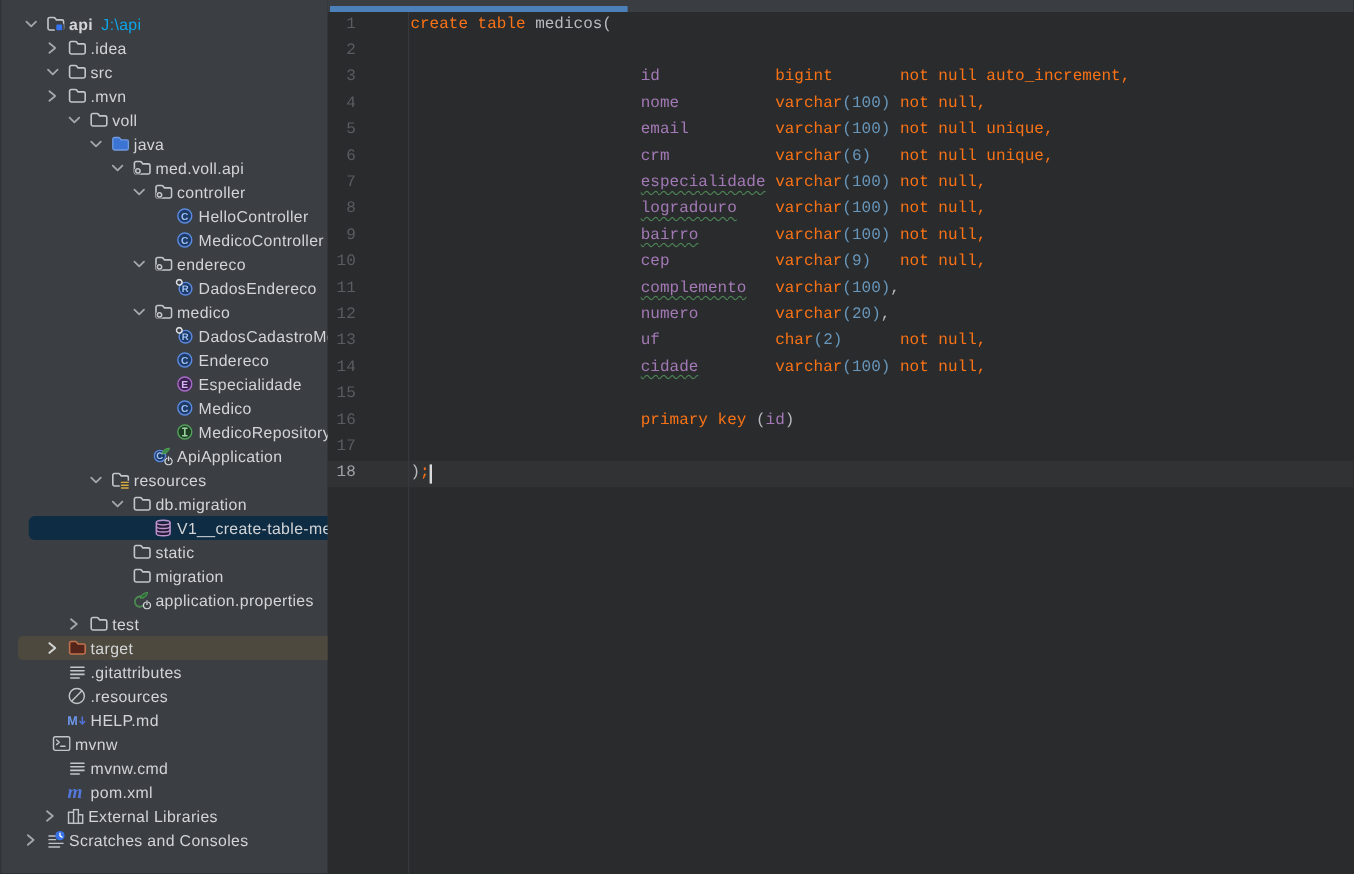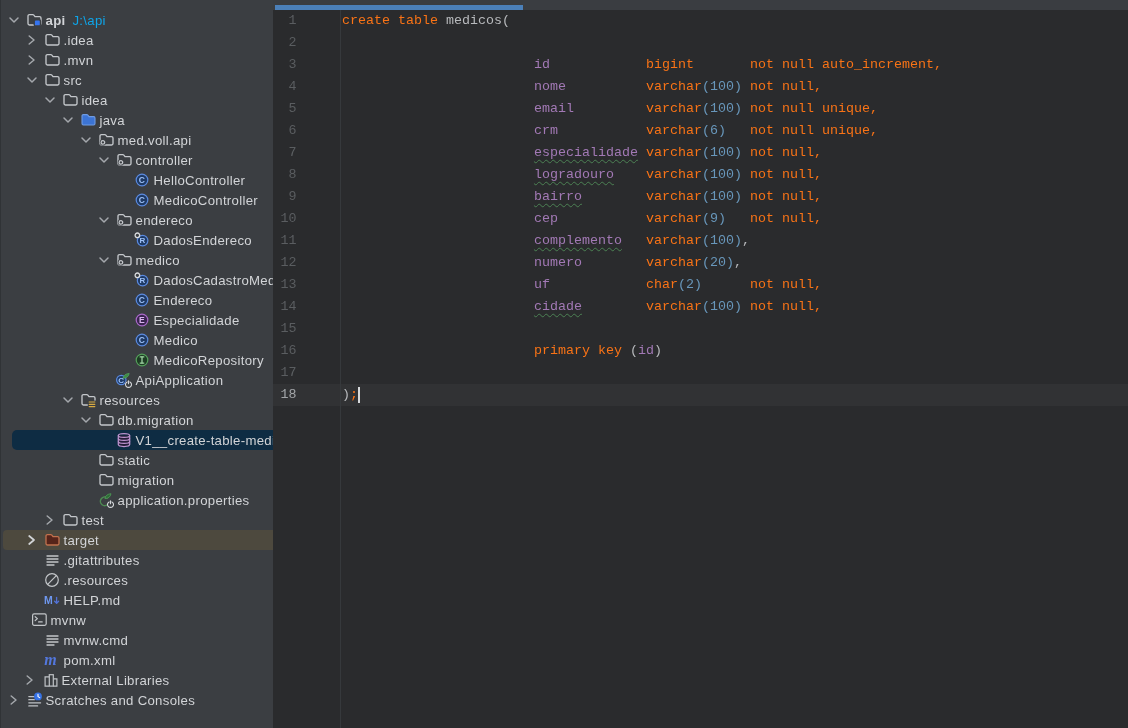--- a/index.html
+++ b/index.html
@@ -1,21 +1,21 @@
 <!DOCTYPE html>
 <html><head>
 <meta charset="utf-8">
 <style>
   html,body{margin:0;padding:0;background:#2a2b2d;}
   #app{position:relative;width:1128px;height:728px;overflow:hidden;
        font-family:"Liberation Sans",sans-serif;}
   
   #tree{position:absolute;left:0;top:0;width:273px;height:728px;
         background:#3b3e42;overflow:hidden;}
-  #tree .rows{position:absolute;left:0;top:10px;width:100%;}
+  #tree .rows{position:absolute;left:12px;top:10px;width:100%;}
   .r{position:relative;height:20px;display:flex;align-items:center;
      font-size:13.2px;letter-spacing:0.3px;color:#d2d4d7;white-space:nowrap;}
   .r .in{display:flex;align-items:center;position:relative;z-index:1;}
   .chev{width:18px;height:16px;flex:0 0 18px;display:flex;align-items:center;justify-content:center;}
   .nochev{width:18px;flex:0 0 18px;}
   .ico{width:16px;height:16px;flex:0 0 16px;margin-left:2.5px;margin-right:4px;}
   .hl{position:absolute;left:12px;right:-8px;top:0;bottom:0;border-radius:5px;z-index:0;}
   .hl.sel{background:#0e2c43;}
   .hl.tgt{background:#4d493e;left:3px;border-radius:4px;}
   .dim{color:#0ea5e9;margin-left:7px;}
@@ -117,59 +117,59 @@
                 <path d="M2 4c0-.8.6-1.4 1.4-1.4h3.4c.4 0 .8.2 1.05.5l1.15 1.5h4.6c.8 0 1.4.6 1.4 1.4v5.6c0 .8-.6 1.4-1.4 1.4H3.4c-.8 0-1.4-.6-1.4-1.4V4z" fill="none" stroke="#c3c6ca" stroke-width="1.35"></path>
               </svg>
             </span>
             <span class="lab">.idea</span>
           </div>
         </div>
         <div class="r">
           <div class="in" style="padding-left:23px">
             <span class="chev">
               <svg width="16" height="16" viewBox="0 0 16 16">
+                <polyline points="4,6 8,10 12,6" fill="none" stroke="#a4a7ac" stroke-width="1.5" stroke-linecap="round" stroke-linejoin="round"></polyline>
+              </svg>
+            </span>
+            <span class="ico">
+              <svg width="16" height="16" viewBox="0 0 16 16">
+                <path d="M2 4c0-.8.6-1.4 1.4-1.4h3.4c.4 0 .8.2 1.05.5l1.15 1.5h4.6c.8 0 1.4.6 1.4 1.4v5.6c0 .8-.6 1.4-1.4 1.4H3.4c-.8 0-1.4-.6-1.4-1.4V4z" fill="none" stroke="#c3c6ca" stroke-width="1.35"></path>
+              </svg>
+            </span>
+            <span class="lab">src</span>
+          </div>
+        </div>
+        <div class="r">
+          <div class="in" style="padding-left:23px">
+            <span class="chev">
+              <svg width="16" height="16" viewBox="0 0 16 16">
                 <polyline points="5.2,4 10,8 5.2,12" fill="none" stroke="#a4a7ac" stroke-width="1.5" stroke-linecap="round" stroke-linejoin="round"></polyline>
               </svg>
             </span>
             <span class="ico">
               <svg width="16" height="16" viewBox="0 0 16 16">
                 <path d="M2 4c0-.8.6-1.4 1.4-1.4h3.4c.4 0 .8.2 1.05.5l1.15 1.5h4.6c.8 0 1.4.6 1.4 1.4v5.6c0 .8-.6 1.4-1.4 1.4H3.4c-.8 0-1.4-.6-1.4-1.4V4z" fill="none" stroke="#c3c6ca" stroke-width="1.35"></path>
               </svg>
             </span>
             <span class="lab">.mvn</span>
           </div>
         </div>
         <div class="r">
-          <div class="in" style="padding-left:23px">
-            <span class="chev">
-              <svg width="16" height="16" viewBox="0 0 16 16">
-                <polyline points="4,6 8,10 12,6" fill="none" stroke="#a4a7ac" stroke-width="1.5" stroke-linecap="round" stroke-linejoin="round"></polyline>
-              </svg>
-            </span>
-            <span class="ico">
-              <svg width="16" height="16" viewBox="0 0 16 16">
-                <path d="M2 4c0-.8.6-1.4 1.4-1.4h3.4c.4 0 .8.2 1.05.5l1.15 1.5h4.6c.8 0 1.4.6 1.4 1.4v5.6c0 .8-.6 1.4-1.4 1.4H3.4c-.8 0-1.4-.6-1.4-1.4V4z" fill="none" stroke="#c3c6ca" stroke-width="1.35"></path>
-              </svg>
-            </span>
-            <span class="lab">src</span>
-          </div>
-        </div>
-        <div class="r">
           <div class="in" style="padding-left:41px">
             <span class="chev">
               <svg width="16" height="16" viewBox="0 0 16 16">
                 <polyline points="4,6 8,10 12,6" fill="none" stroke="#a4a7ac" stroke-width="1.5" stroke-linecap="round" stroke-linejoin="round"></polyline>
               </svg>
             </span>
             <span class="ico">
               <svg width="16" height="16" viewBox="0 0 16 16">
                 <path d="M2 4c0-.8.6-1.4 1.4-1.4h3.4c.4 0 .8.2 1.05.5l1.15 1.5h4.6c.8 0 1.4.6 1.4 1.4v5.6c0 .8-.6 1.4-1.4 1.4H3.4c-.8 0-1.4-.6-1.4-1.4V4z" fill="none" stroke="#c3c6ca" stroke-width="1.35"></path>
               </svg>
             </span>
-            <span class="lab">idea</span>
+            <span class="lab">voll</span>
           </div>
         </div>
         <div class="r">
           <div class="in" style="padding-left:59px">
             <span class="chev">
               <svg width="16" height="16" viewBox="0 0 16 16">
                 <polyline points="4,6 8,10 12,6" fill="none" stroke="#a4a7ac" stroke-width="1.5" stroke-linecap="round" stroke-linejoin="round"></polyline>
               </svg>
             </span>
             <span class="ico">

